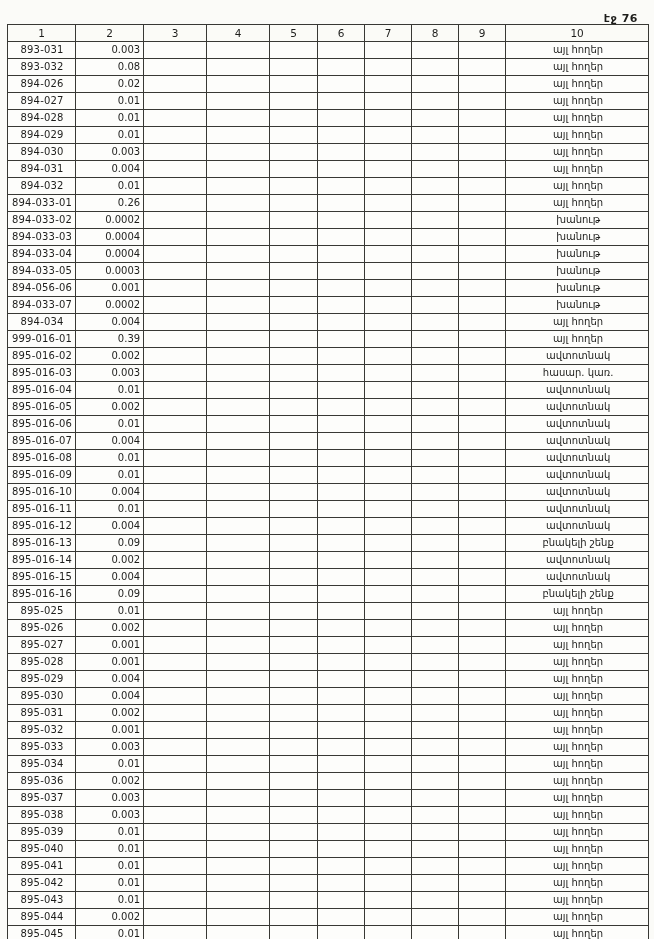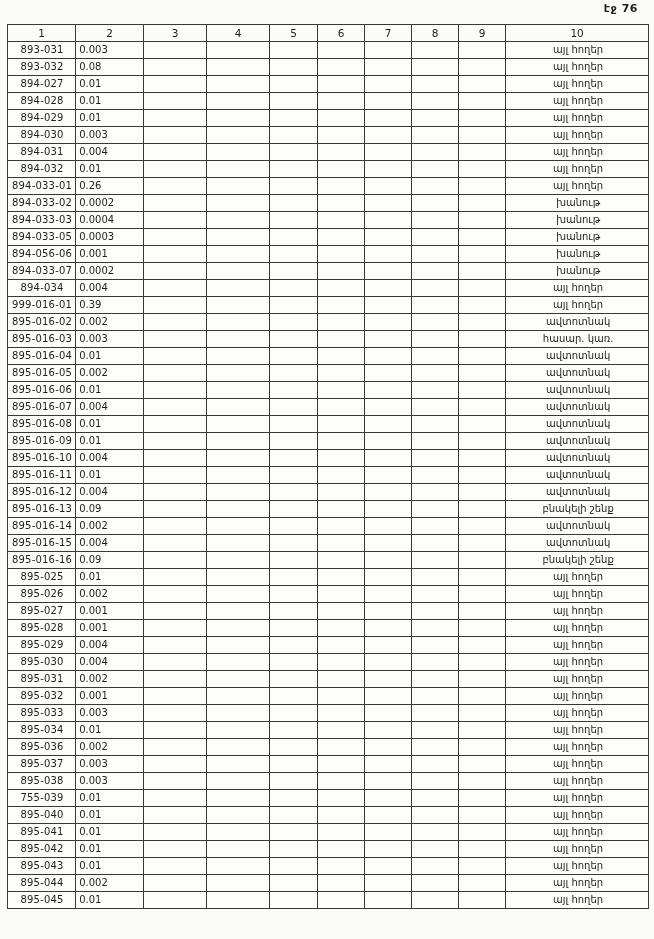--- a/index.html
+++ b/index.html
@@ -15,21 +15,21 @@
   .page {
     position: relative;
     width: 654px;
     height: 939px;
     font-family: "DejaVu Sans", sans-serif;
     color: #1d1d1b;
     background: #fbfbf8;
   }
   .page-label {
     position: absolute;
-    top: 2px;
+    top: 12px;
     right: 16px;
     font-size: 11px;
     font-weight: bold;
     letter-spacing: 0.5px;
   }
   table.doc-table {
     position: absolute;
     top: 24px;
     left: 7px;
     border-collapse: collapse;
@@ -45,21 +45,21 @@
     overflow: hidden;
     white-space: nowrap;
     font-weight: normal;
   }
   .doc-table th {
     text-align: center;
     font-size: 10.5px;
     background: #fbfbf7;
   }
   td.c1 { text-align: center; padding-left: 4px; letter-spacing: 0.2px; }
-  td.c2 { text-align: left; }
+  td.c2 { text-align: right; }
   td.cEmpty { }
   td.c10 { text-align: center; padding-left: 5px; }
   col.w1  { width: 64px; }
   col.w2  { width: 68px; }
   col.w3  { width: 63px; }
   col.w4  { width: 63px; }
   col.w5  { width: 48px; }
   col.w6  { width: 47px; }
   col.w7  { width: 47px; }
   col.w8  { width: 47px; }
@@ -119,20 +119,32 @@
           <td class="cEmpty"></td>
           <td class="cEmpty"></td>
           <td class="cEmpty"></td>
           <td class="cEmpty"></td>
           <td class="cEmpty"></td>
           <td class="cEmpty"></td>
           <td class="cEmpty"></td>
           <td class="c10">այլ հողեր</td>
         </tr>
         <tr>
+          <td class="c1">894-026</td>
+          <td class="c2">0.02</td>
+          <td class="cEmpty"></td>
+          <td class="cEmpty"></td>
+          <td class="cEmpty"></td>
+          <td class="cEmpty"></td>
+          <td class="cEmpty"></td>
+          <td class="cEmpty"></td>
+          <td class="cEmpty"></td>
+          <td class="c10">այլ հողեր</td>
+        </tr>
+        <tr>
           <td class="c1">894-027</td>
           <td class="c2">0.01</td>
           <td class="cEmpty"></td>
           <td class="cEmpty"></td>
           <td class="cEmpty"></td>
           <td class="cEmpty"></td>
           <td class="cEmpty"></td>
           <td class="cEmpty"></td>
           <td class="cEmpty"></td>
           <td class="c10">այլ հողեր</td>
@@ -227,20 +239,32 @@
           <td class="cEmpty"></td>
           <td class="cEmpty"></td>
           <td class="cEmpty"></td>
           <td class="cEmpty"></td>
           <td class="cEmpty"></td>
           <td class="cEmpty"></td>
           <td class="cEmpty"></td>
           <td class="c10">խանութ</td>
         </tr>
         <tr>
+          <td class="c1">894-033-04</td>
+          <td class="c2">0.0004</td>
+          <td class="cEmpty"></td>
+          <td class="cEmpty"></td>
+          <td class="cEmpty"></td>
+          <td class="cEmpty"></td>
+          <td class="cEmpty"></td>
+          <td class="cEmpty"></td>
+          <td class="cEmpty"></td>
+          <td class="c10">խանութ</td>
+        </tr>
+        <tr>
           <td class="c1">894-033-05</td>
           <td class="c2">0.0003</td>
           <td class="cEmpty"></td>
           <td class="cEmpty"></td>
           <td class="cEmpty"></td>
           <td class="cEmpty"></td>
           <td class="cEmpty"></td>
           <td class="cEmpty"></td>
           <td class="cEmpty"></td>
           <td class="c10">խանութ</td>
@@ -623,21 +647,21 @@
           <td class="cEmpty"></td>
           <td class="cEmpty"></td>
           <td class="cEmpty"></td>
           <td class="cEmpty"></td>
           <td class="cEmpty"></td>
           <td class="cEmpty"></td>
           <td class="cEmpty"></td>
           <td class="c10">այլ հողեր</td>
         </tr>
         <tr>
-          <td class="c1">755-039</td>
+          <td class="c1">895-039</td>
           <td class="c2">0.01</td>
           <td class="cEmpty"></td>
           <td class="cEmpty"></td>
           <td class="cEmpty"></td>
           <td class="cEmpty"></td>
           <td class="cEmpty"></td>
           <td class="cEmpty"></td>
           <td class="cEmpty"></td>
           <td class="c10">այլ հողեր</td>
         </tr>

